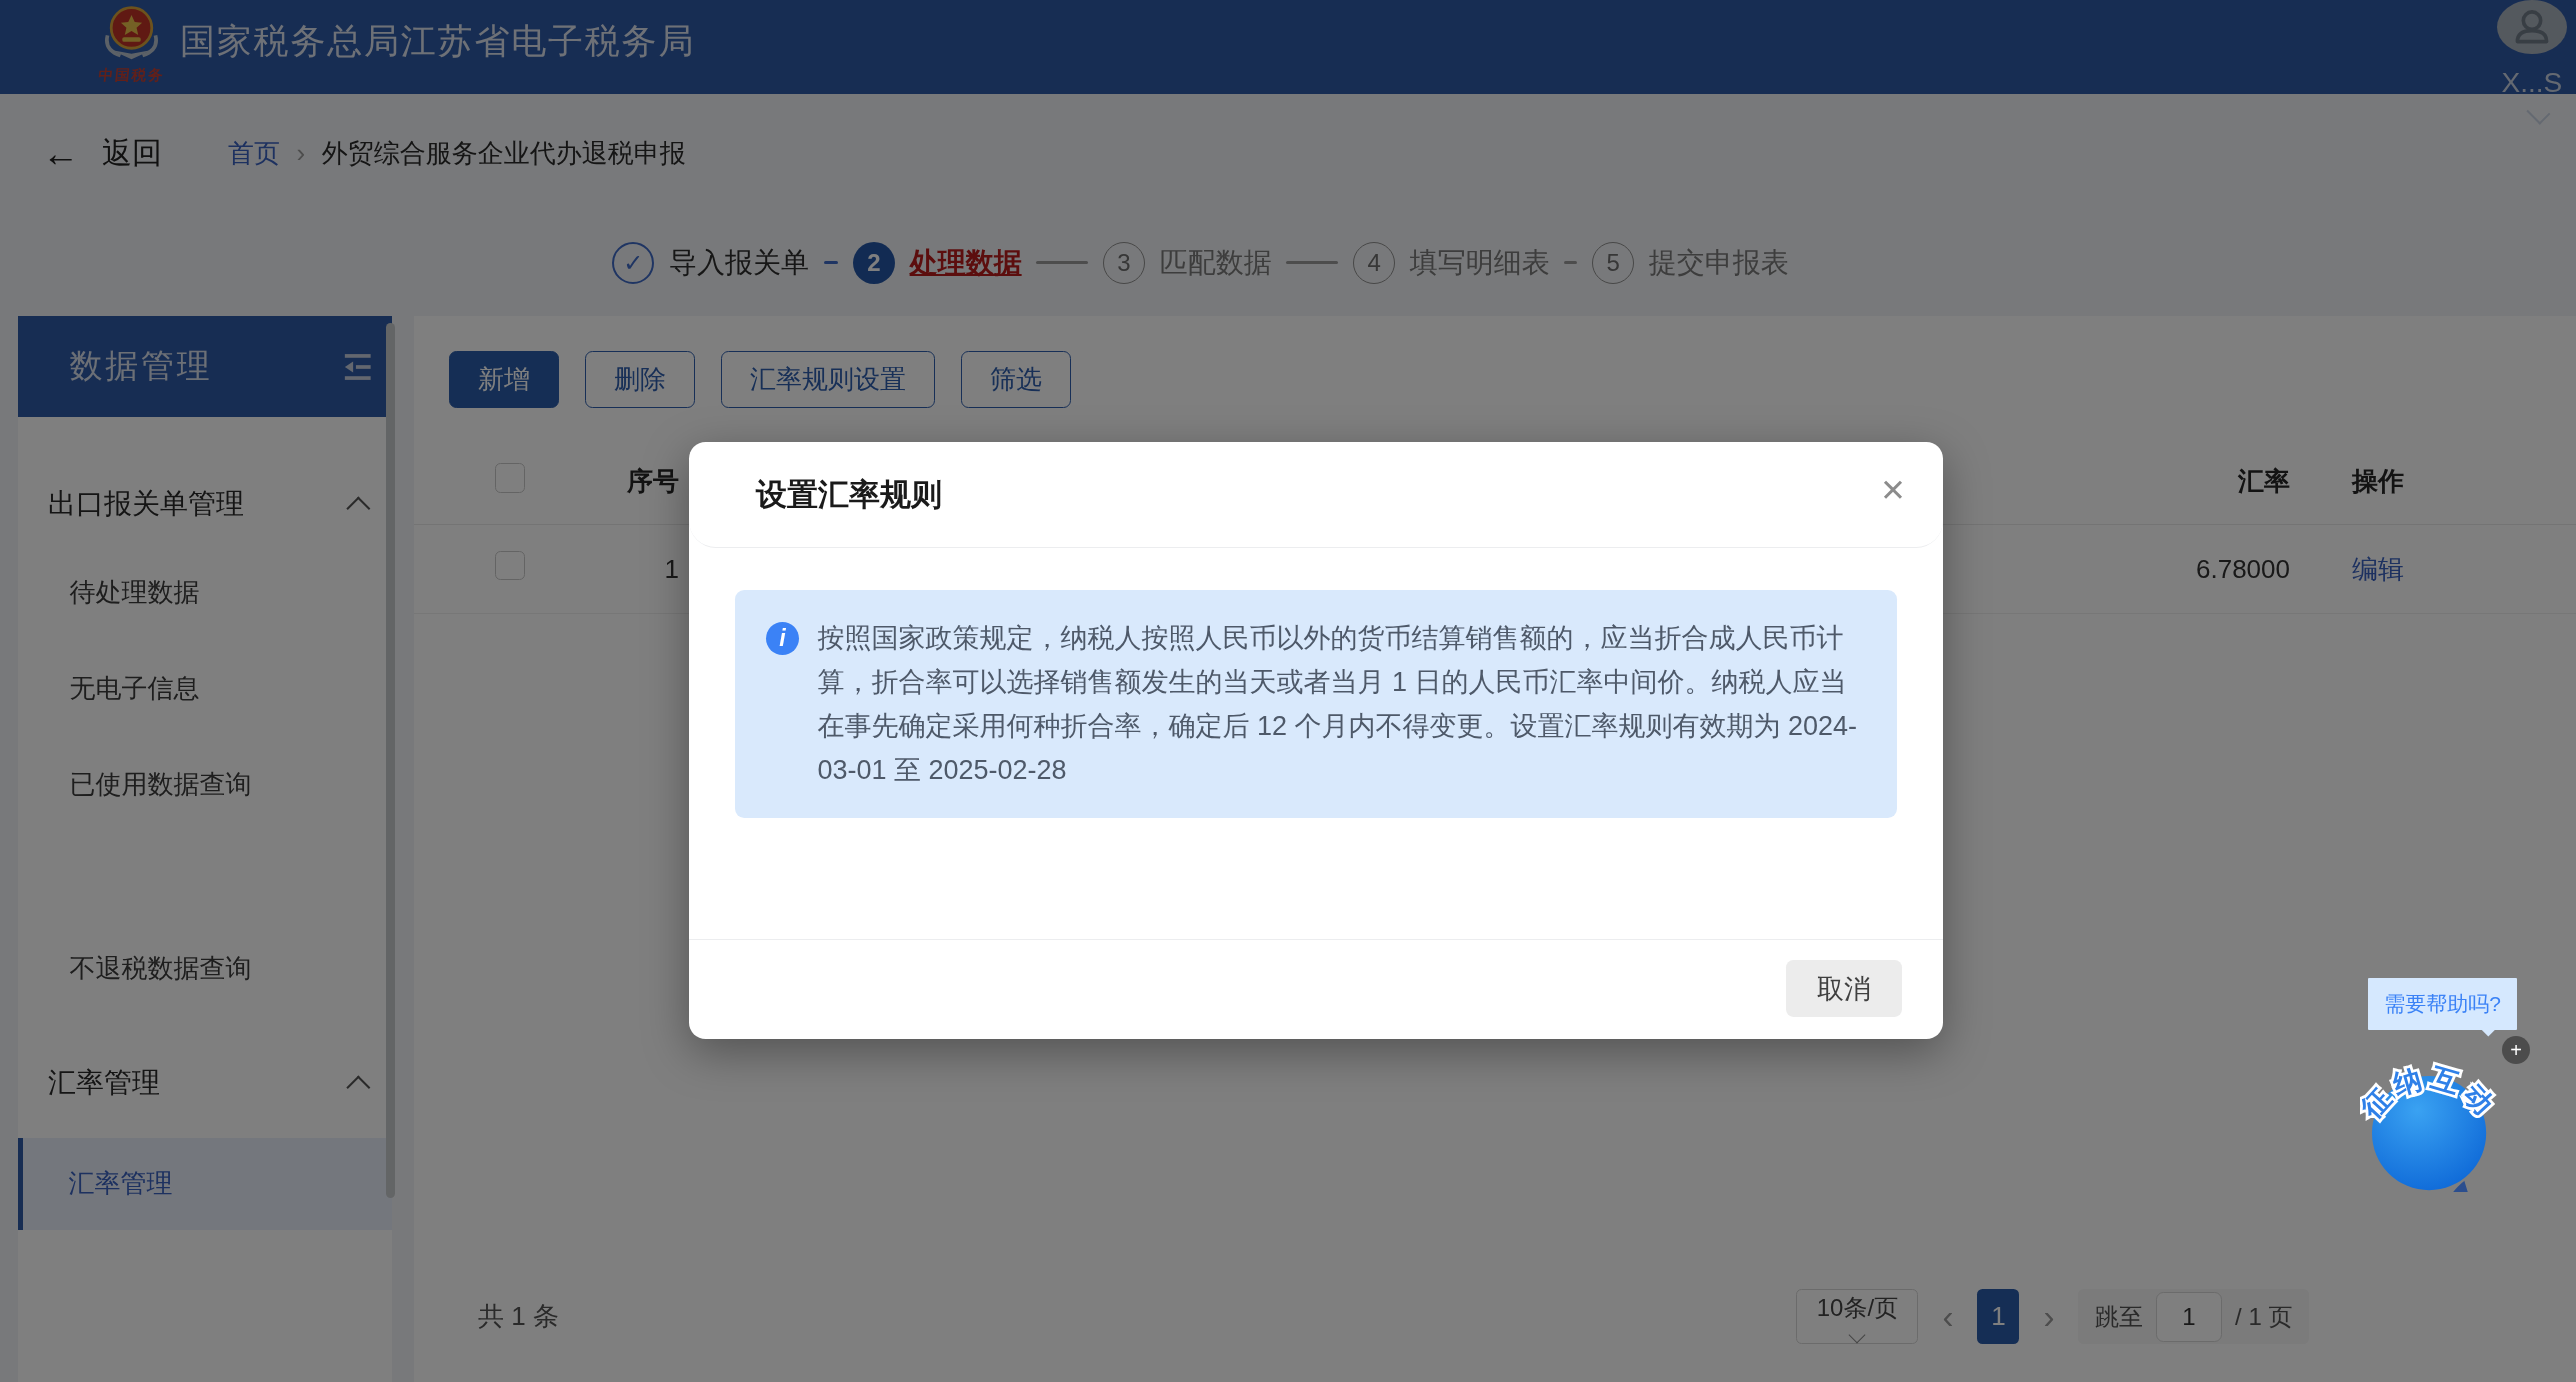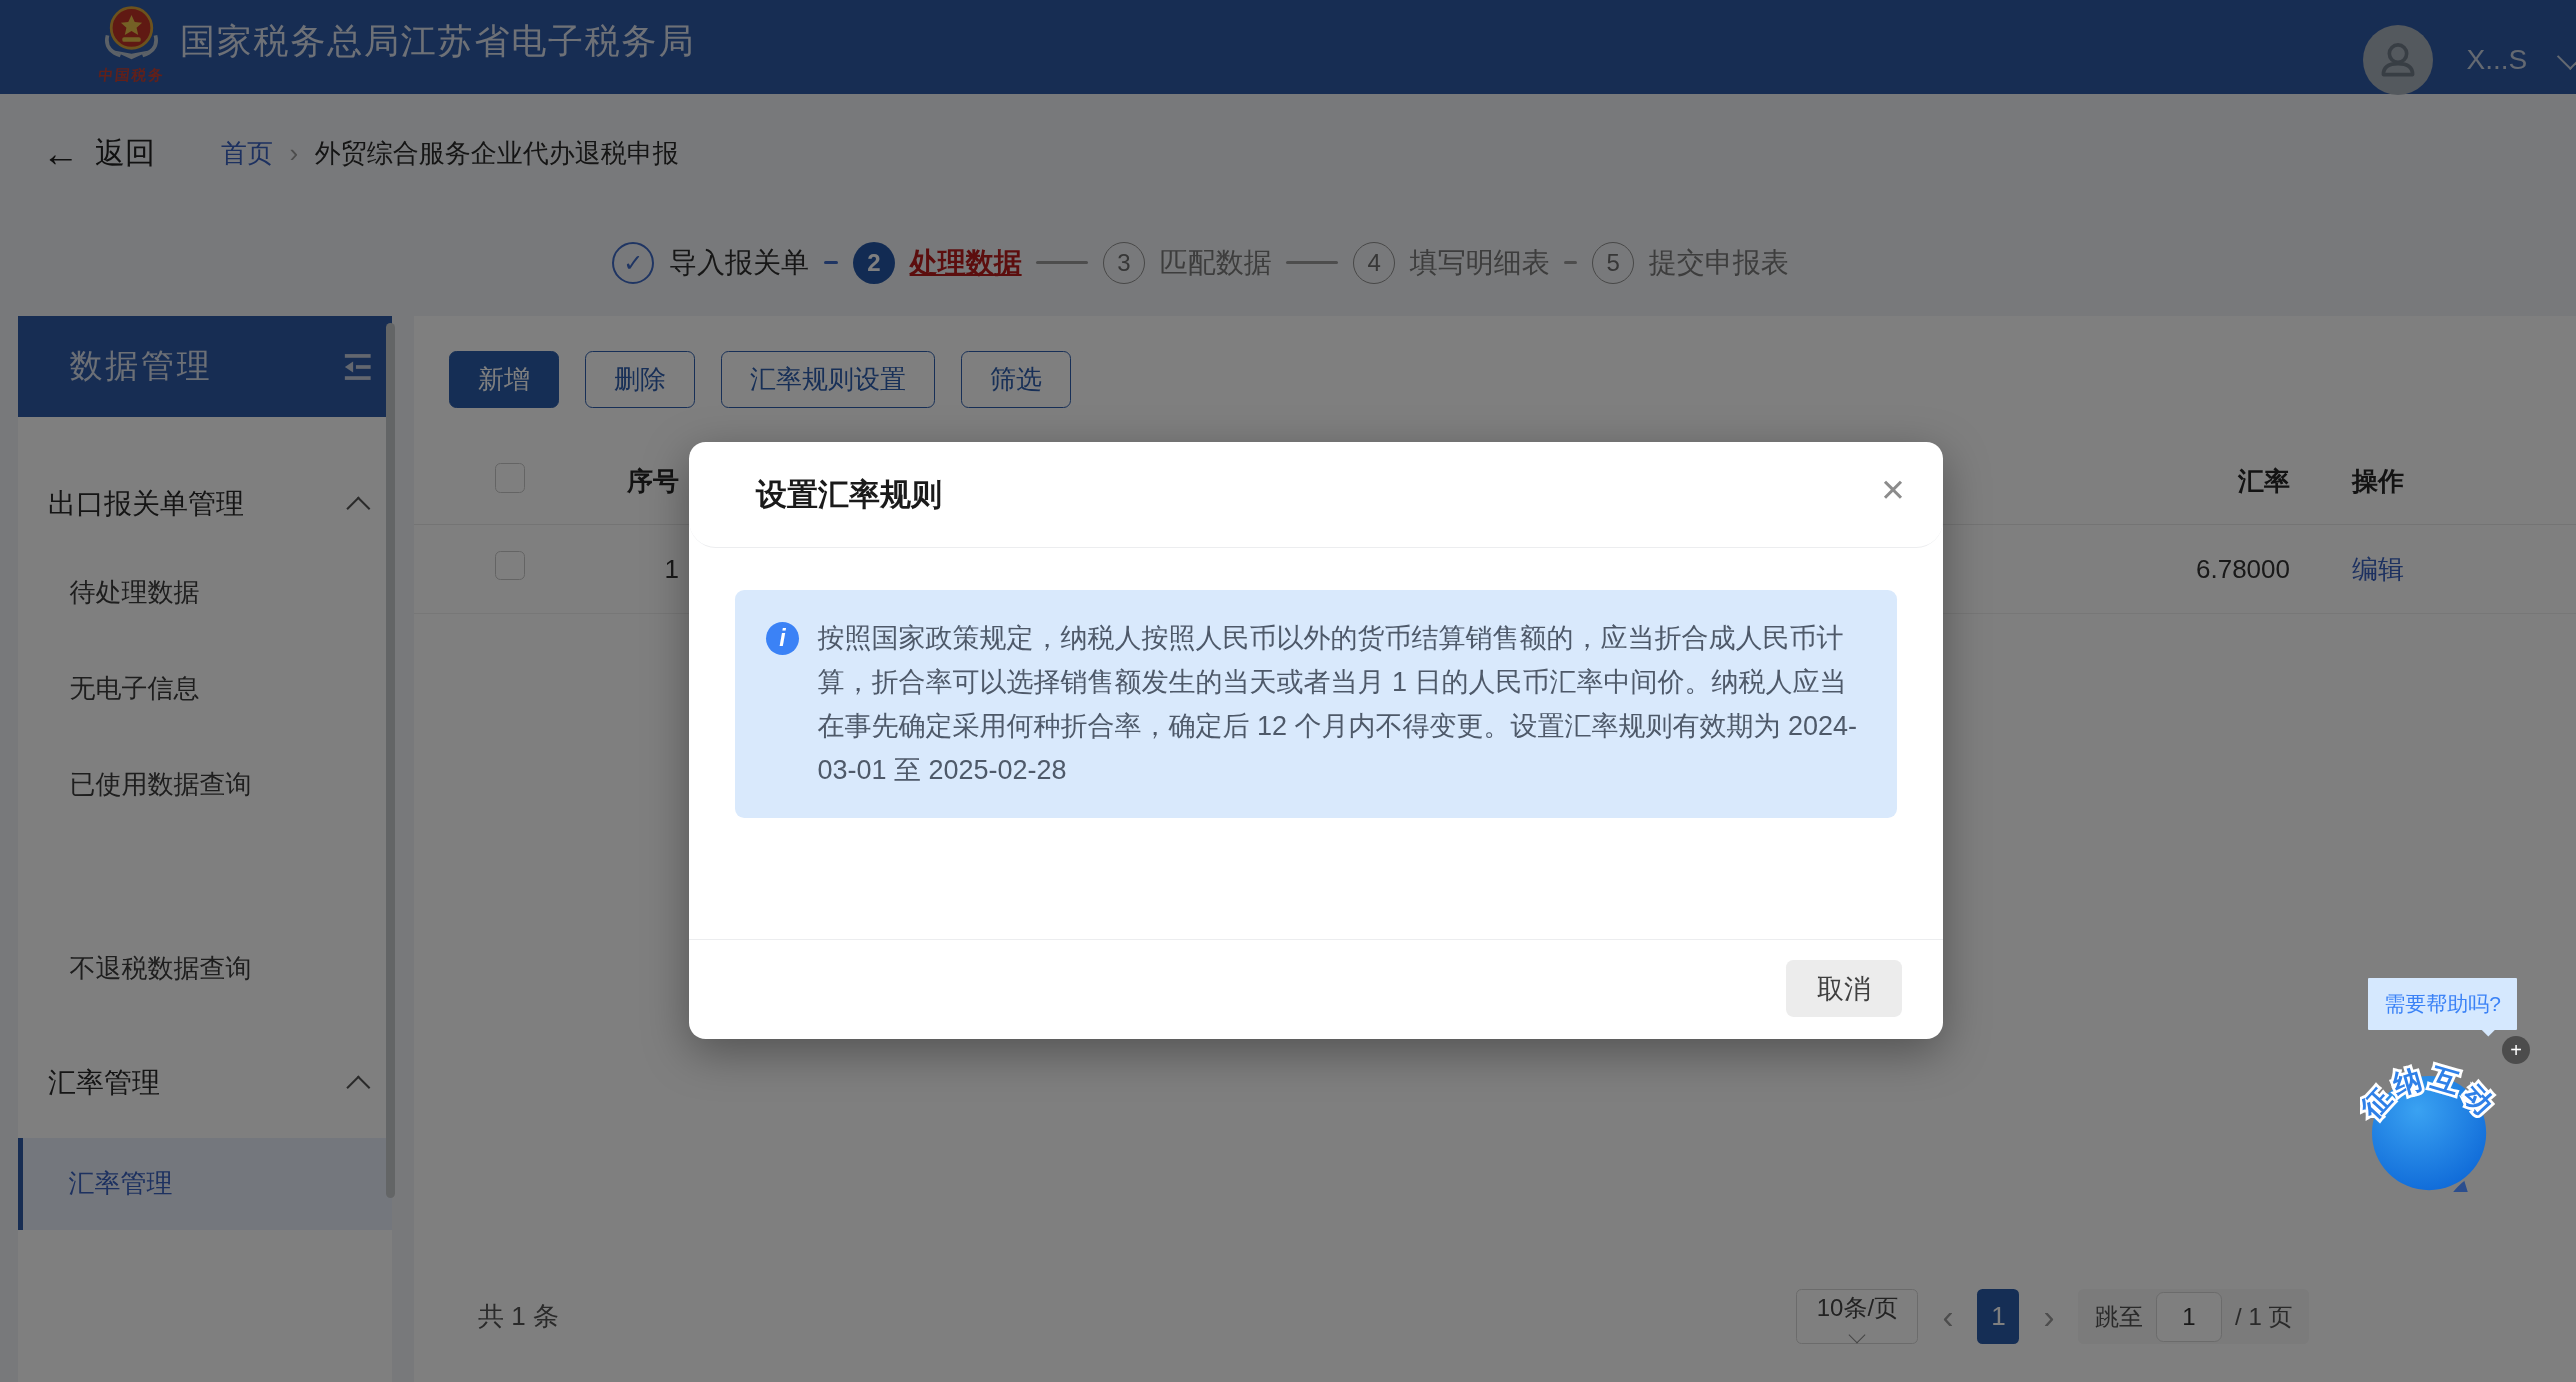--- a/index.html
+++ b/index.html
@@ -7,30 +7,30 @@
        font-family:"Liberation Sans","DejaVu Sans",sans-serif;background:#f1f3f6;color:#333;}
   #page{position:absolute;inset:0;overflow:hidden;}
 
   
   .app-header{position:absolute;left:0;top:0;width:2576px;height:94px;background:#2e5aa7;
               display:flex;align-items:center;}
   .logo-wrap{position:absolute;left:81px;top:3.7px;width:101px;text-align:center;}
   .logo-cn{font-size:14.7px;color:#c24034;font-weight:bold;letter-spacing:1.8px;transform:skewX(-6deg);}
   .app-title{position:absolute;left:180px;top:0;height:82px;display:flex;align-items:center;
              font-size:35px;color:#dde3ee;letter-spacing:1.8px;}
-  .hdr-right{position:absolute;right:9.2px;top:0;height:120px;display:flex;align-items:center;gap:34px;}
+  .hdr-right{position:absolute;right:9.2px;top:0;height:120px;display:flex;align-items:center;gap:13px;flex-direction:column;}
   .hdr-avatar{width:70px;height:70px;border-radius:50%;background:#a9b2bd;display:flex;align-items:center;justify-content:center;}
   .hdr-user{font-size:28px;color:#c9d2e2;}
   .hdr-caret{width:16.6px;height:16.6px;border-right:2.8px solid #c9d2e2;border-bottom:2.8px solid #c9d2e2;
              transform:rotate(45deg);margin-right:-13px;margin-top:-7.4px;}
 
   
   .crumb-bar{position:absolute;left:0;top:94px;width:2576px;height:118px;display:flex;align-items:center;}
   .back-arrow{font-size:37px;color:#222;margin-left:42px;line-height:1;}
-  .back-label{font-size:30px;color:#222;margin-left:16px;}
+  .back-label{font-size:30px;color:#222;margin-left:23px;}
   .crumb-home{font-size:26px;color:#3a62c0;margin-left:66px;}
   .crumb-sep{font-size:26px;color:#9a9a9a;margin-left:16.6px;}
   .crumb-cur{font-size:26px;color:#2b2b2b;margin-left:16.6px;}
 
   
   .steps-bar{position:absolute;left:0;top:212px;width:2576px;height:101px;
              display:flex;align-items:center;justify-content:center;}
   .steps-inner{display:flex;align-items:center;margin-right:175px;}
   .step{display:flex;align-items:center;}
   .step-circle{width:42px;height:42px;border-radius:50%;display:flex;align-items:center;justify-content:center;

